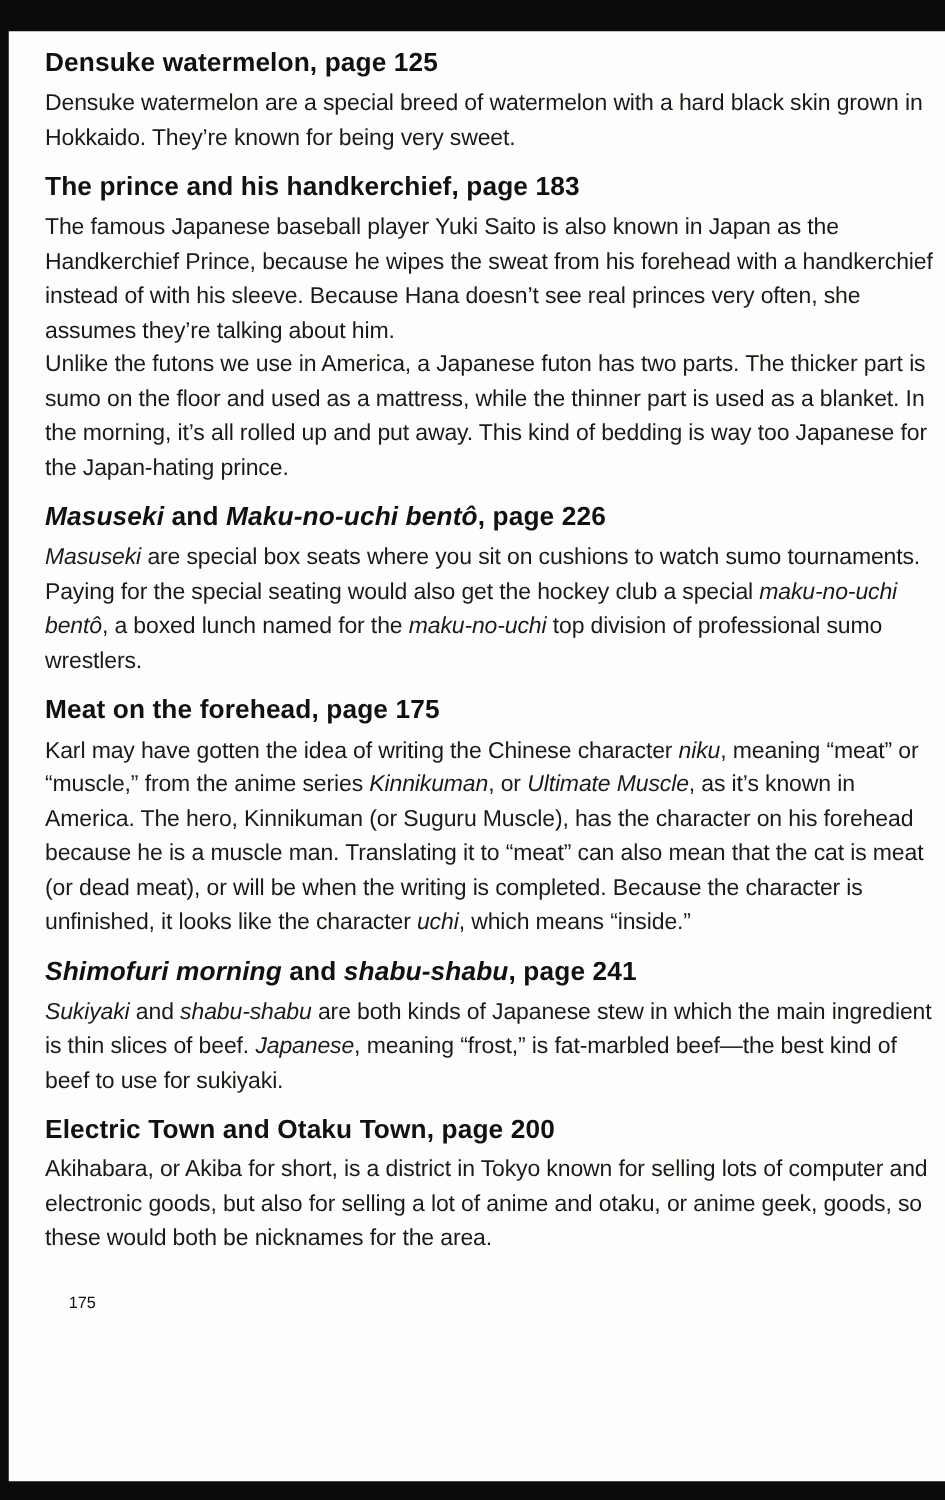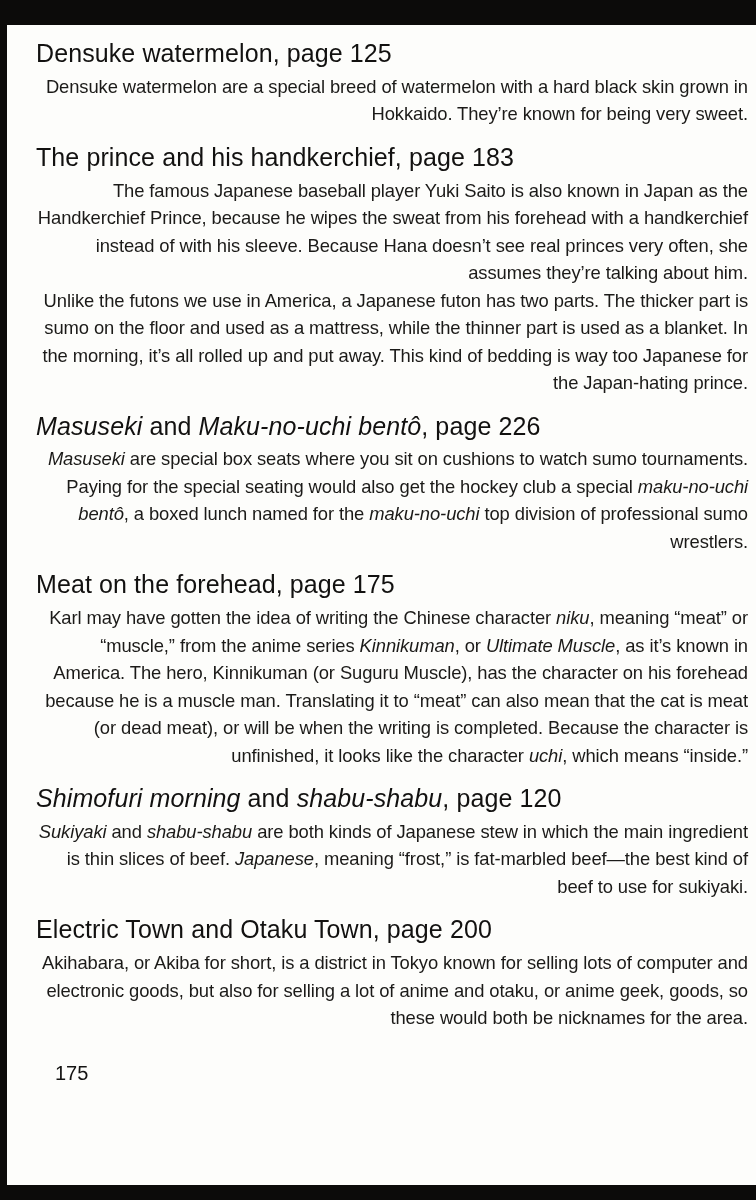--- a/index.html
+++ b/index.html
@@ -39,39 +39,38 @@
     top: 25px;
     left: 7px;
     right: 0;
     bottom: 15px;
     padding: 12px 8px 0 29px;
     box-sizing: border-box;
   }
   .note { margin: 0; }
   .note-heading {
     margin: 15px 0 5px 0;
-    font-size: 25px;
+    font-size: 21px;
     line-height: 1.15;
-    font-weight: 400;
+    font-weight: 700;
     letter-spacing: 0.1px;
     color: #121110;
   }
   .note:first-child .note-heading { margin-top: 2px; }
   .note-body {
     margin: 0;
     font-size: 18.4px;
     line-height: 27.5px;
     letter-spacing: -0.1px;
     color: #1b1a18;
-    text-align: right;
   }
   .it { font-style: italic; }
   .page-number {
     margin: 30px 0 0 19px;
-    font-size: 20px;
+    font-size: 13px;
     font-weight: 400;
     color: #141312;
   }
 </style>
 </head>
 <body>
 
 <div class="edge-top"></div>
 <div class="edge-left"></div>
 <div class="edge-bottom"></div>
@@ -96,21 +95,21 @@
     <h2 class="note-heading"><span class="it">Masuseki</span><span> and </span><span class="it">Maku-no-uchi bentô</span><span>, page 226</span></h2>
     <p class="note-body"><span class="it">Masuseki</span><span> are special box seats where you sit on cushions to watch sumo tournaments. Paying for the special seating would also get the hockey club a special </span><span class="it">maku-no-uchi bentô</span><span>, a boxed lunch named for the </span><span class="it">maku-no-uchi</span><span> top division of professional sumo wrestlers.</span></p>
   </section>
 
   <section class="note">
     <h2 class="note-heading"><span>Meat on the forehead, page 175</span></h2>
     <p class="note-body"><span>Karl may have gotten the idea of writing the Chinese character </span><span class="it">niku</span><span>, meaning “meat” or “muscle,” from the anime series </span><span class="it">Kinnikuman</span><span>, or </span><span class="it">Ultimate Muscle</span><span>, as it’s known in America. The hero, Kinnikuman (or Suguru Muscle), has the character on his forehead because he is a muscle man. Translating it to “meat” can also mean that the cat is meat (or dead meat), or will be when the writing is completed. Because the character is unfinished, it looks like the character </span><span class="it">uchi</span><span>, which means “inside.”</span></p>
   </section>
 
   <section class="note">
-    <h2 class="note-heading"><span class="it">Shimofuri morning</span><span> and </span><span class="it">shabu-shabu</span><span>, page 120</span></h2>
+    <h2 class="note-heading"><span class="it">Shimofuri morning</span><span> and </span><span class="it">shabu-shabu</span><span>, page 241</span></h2>
     <p class="note-body"><span class="it">Sukiyaki</span><span> and </span><span class="it">shabu-shabu</span><span> are both kinds of Japanese stew in which the main ingredient is thin slices of beef. </span><span class="it">Japanese</span><span>, meaning “frost,” is fat-marbled beef—the best kind of beef to use for sukiyaki.</span></p>
   </section>
 
   <section class="note">
     <h2 class="note-heading"><span>Electric Town and Otaku Town, page 200</span></h2>
     <p class="note-body"><span>Akihabara, or Akiba for short, is a district in Tokyo known for selling lots of computer and electronic goods, but also for selling a lot of anime and otaku, or anime geek, goods, so these would both be nicknames for the area.</span></p>
   </section>
 
   <div class="page-number">175</div>
 

